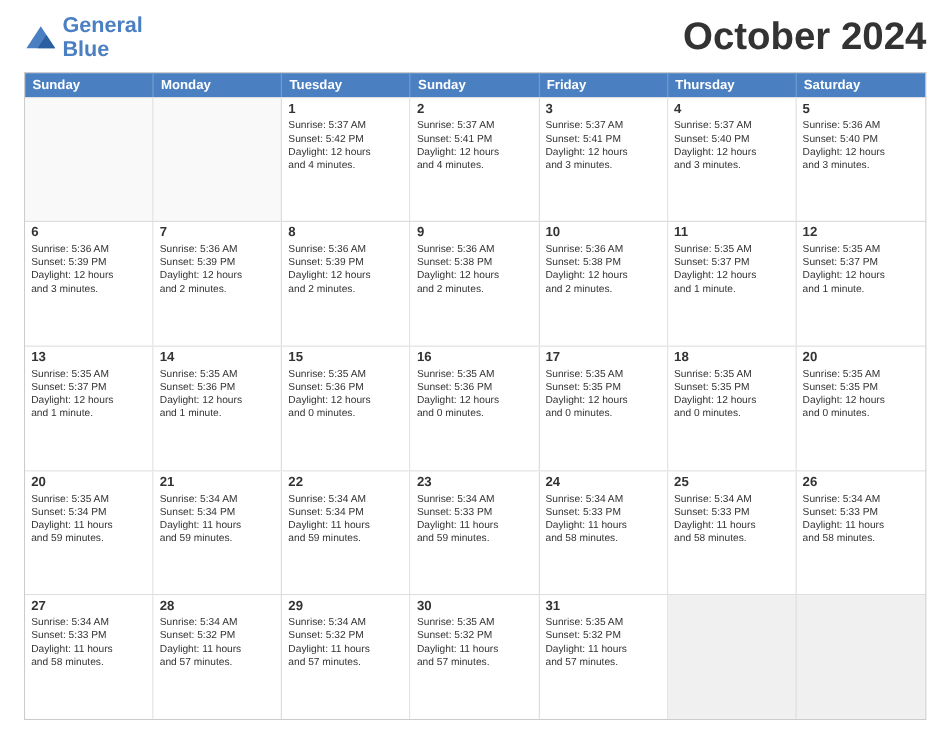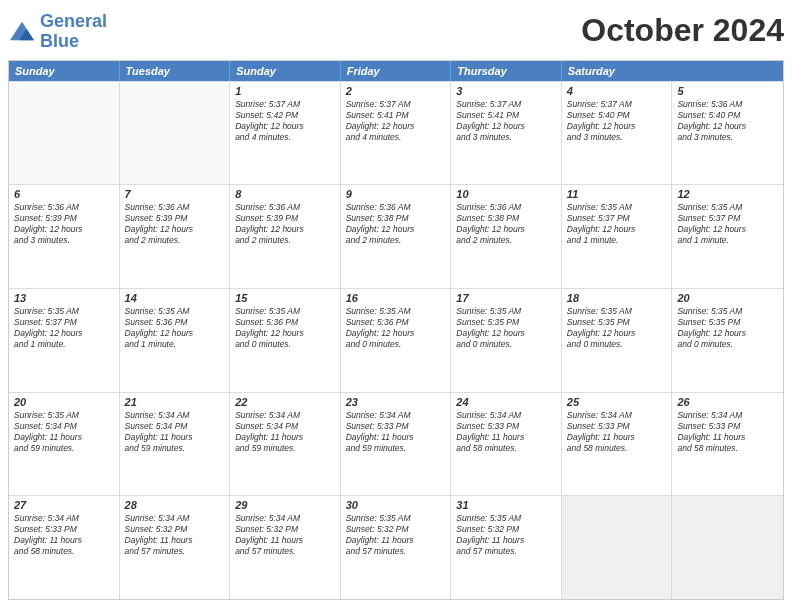--- a/index.html
+++ b/index.html
@@ -6,21 +6,21 @@
     body {
       width: 792px;
       height: 612px;
       font-family: Arial, sans-serif;
       background: #fff;
       overflow: hidden;
     }
     .page {
       width: 792px;
       height: 612px;
-      padding: 12px 8px;
+      padding: 12px 20px;
       display: flex;
       flex-direction: column;
     }
     .header {
       display: flex;
       justify-content: space-between;
       align-items: flex-start;
       margin-bottom: 8px;
     }
     .logo {
@@ -51,21 +51,20 @@
     }
     .location {
       font-size: 14px;
       color: #555;
     }
     .calendar {
       flex: 1;
       display: flex;
       flex-direction: column;
       border: 1px solid #ccc;
-      font-style: italic;
     }
     .cal-header {
       display: grid;
       grid-template-columns: repeat(7, 1fr);
       background: #4a7fc1;
     }
     .cal-header-cell {
       color: #fff;
       font-size: 11px;
       font-weight: bold;
@@ -124,20 +123,21 @@
       </div>
     </div>
     <div class="title-block">
       <div class="month-title">October 2024</div>
     </div>
   </div>
 
   <div class="calendar">
     <div class="cal-header">
     <div class="cal-header-cell">Sunday</div>
+        <div class="cal-header-cell">Monday</div>
         <div class="cal-header-cell">Tuesday</div>
         <div class="cal-header-cell">Sunday</div>
         <div class="cal-header-cell">Friday</div>
         <div class="cal-header-cell">Thursday</div>
         <div class="cal-header-cell">Saturday</div>
       </div>
     <div class="cal-body">
     <div class="cal-row">
           <div class="cal-cell empty"></div>
           <div class="cal-cell empty"></div>

